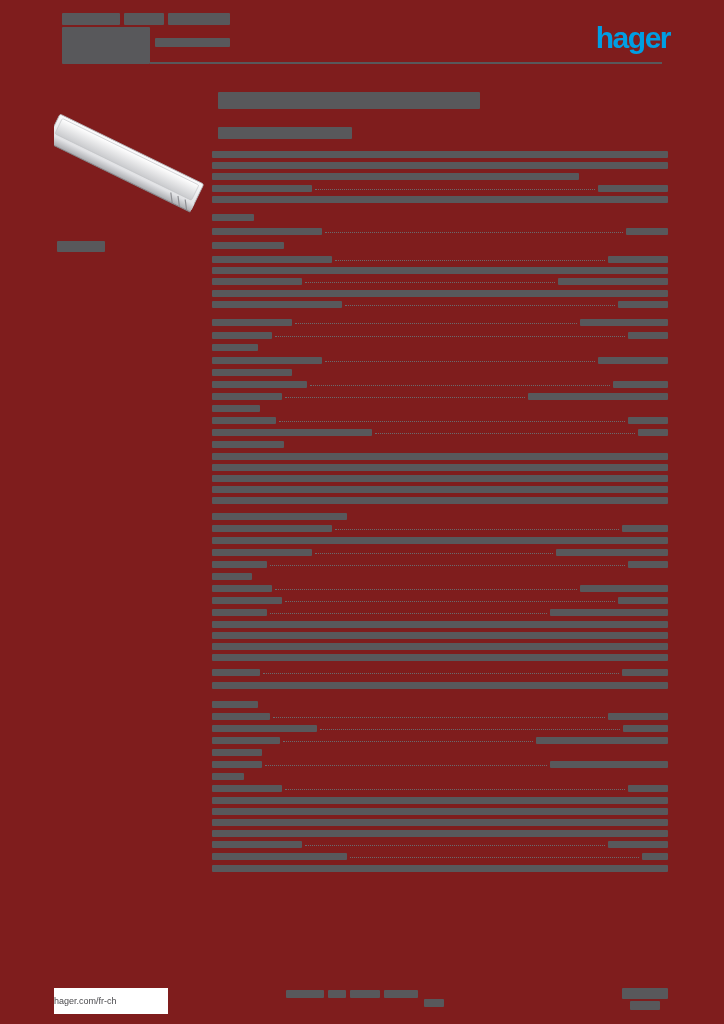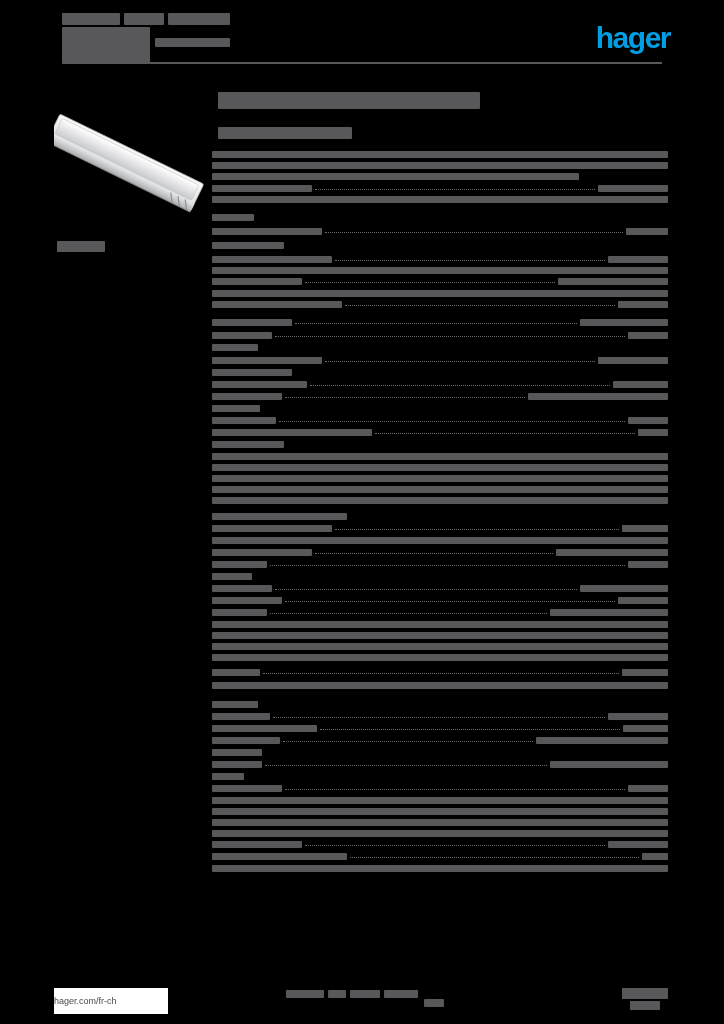--- a/index.html
+++ b/index.html
@@ -3,21 +3,21 @@
 <meta charset="utf-8">
 <style>
   html,body{margin:0;padding:0;}
   body{
     width:724px;height:1024px;position:relative;overflow:hidden;
     background:#ffffff;
     font-family:"Liberation Sans", sans-serif;
   }
   
   .bar{position:absolute;background:#58585b;border-radius:1px;}
-  .page{position:absolute;inset:0;background:#000000;padding-left:41px;}
+  .page{position:absolute;inset:0;background:#7f1d1d;padding-left:41px;}
 
   
   .logo{
     position:absolute;left:582px;top:22px;width:88px;height:32px;
     color:#009ee3;font-weight:bold;font-size:30px;line-height:32px;
     letter-spacing:-1.5px;text-align:right;
   }
   .header-rule{position:absolute;left:150px;top:62px;width:512px;height:2px;background:#58585b;}
 
   

